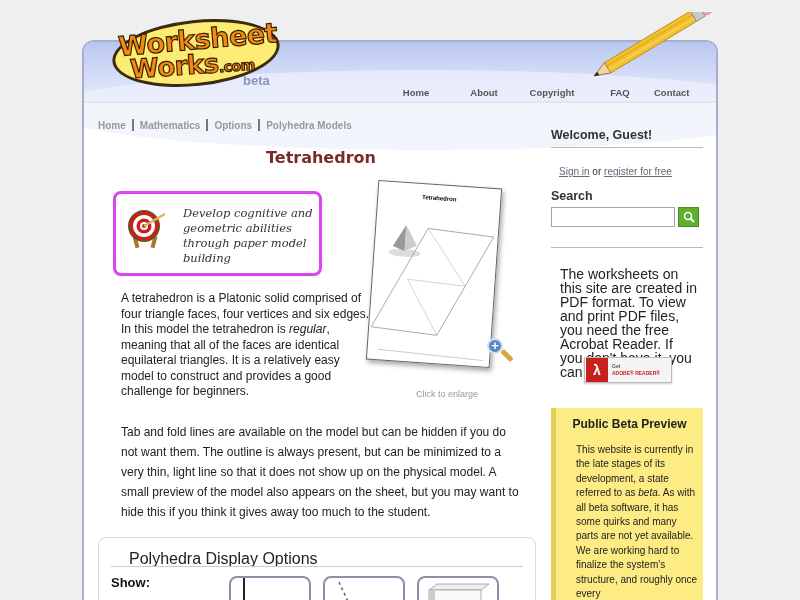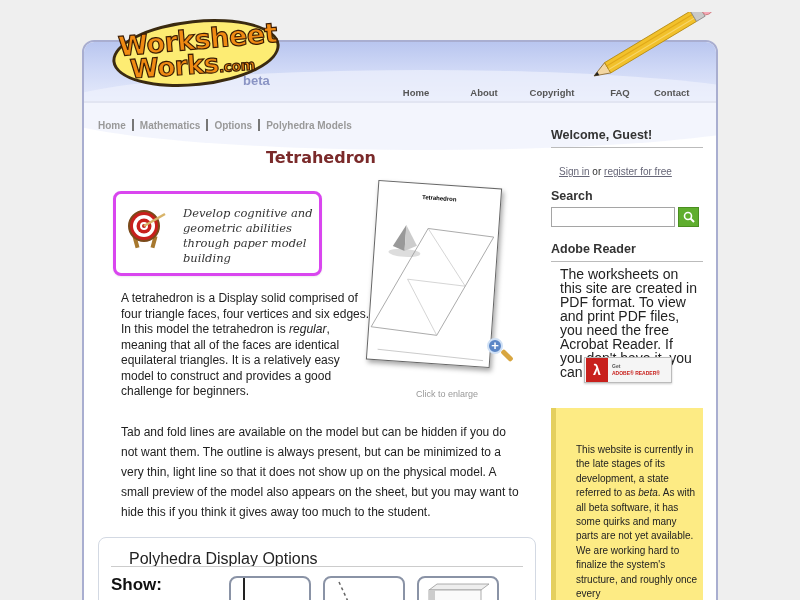--- a/index.html
+++ b/index.html
@@ -87,21 +87,21 @@
     position: absolute; left: 121px; top: 422px; width: 400px;
     font-size: 12px; line-height: 20px; color: #222;
   }
 
   .options-box {
     position: absolute; left: 98px; top: 537px; width: 438px; height: 80px;
     border: 1px solid #d3d9e3; border-radius: 8px; background: #fff;
   }
   .options-title { position: absolute; left: 30px; top: 12px; font-size: 16px; font-weight: normal; color: #222; }
   .options-rule { position: absolute; left: 12px; right: 12px; top: 28px; border-top: 1px solid #ccc; }
-  .options-show { position: absolute; left: 12px; top: 37px; font-size: 17px; font-weight: bold; color: #111; }
+  .options-show { position: absolute; left: 12px; top: 37px; font-size: 13px; font-weight: bold; color: #111; }
   .opt-thumb {
     position: absolute; top: 38px; width: 82px; height: 40px; border: 2px solid #8a93a6; border-radius: 8px; background: #fff;
   }
 
   
   .side { position: absolute; left: 551px; top: 126px; width: 152px; }
   .side h3 { font-size: 12.5px; font-weight: bold; color: #333; }
   .side .rule { border-top: 1px solid #bbb; margin: 5px 0 0 0; }
   .welcome { position: absolute; left: 551px; top: 128px; width: 152px; }
   .signin { position: absolute; left: 559px; top: 166px; font-size: 10px; color: #333; }
@@ -200,21 +200,21 @@
       <line x1="52" y1="44" x2="93" y2="99" stroke="#bbb" stroke-width="0.6"></line>
       <line x1="35" y1="96" x2="68" y2="150" stroke="#bbb" stroke-width="0.6"></line>
       <line x1="10" y1="168" x2="116" y2="172" stroke="#999" stroke-width="0.5"></line>
     </svg>
   </div>
 </div>
 <div class="zoom-handle"></div>
 <div class="zoom-badge">+</div>
 <div class="preview-caption">Click to enlarge</div>
 
-<p class="para1"><span>A tetrahedron is a Display solid comprised of four triangle faces, four vertices and six edges. In this model the tetrahedron is </span><em>regular</em><span>, meaning that all of the faces are identical equilateral triangles. It is a relatively easy model to construct and provides a good challenge for beginners.</span></p>
+<p class="para1"><span>A tetrahedron is a Platonic solid comprised of four triangle faces, four vertices and six edges. In this model the tetrahedron is </span><em>regular</em><span>, meaning that all of the faces are identical equilateral triangles. It is a relatively easy model to construct and provides a good challenge for beginners.</span></p>
 <p class="para2">Tab and fold lines are available on the model but can be hidden if you do not want them. The outline is always present, but can be minimized to a very thin, light line so that it does not show up on the physical model. A small preview of the model also appears on the sheet, but you may want to hide this if you think it gives away too much to the student.</p>
 
 <div class="options-box">
   <div class="options-title">Polyhedra Display Options</div>
   <div class="options-rule"></div>
   <div class="options-show">Show:</div>
   <div class="opt-thumb" style="left:130px;">
     <div style="position:absolute;left:12px;top:0;width:2px;height:40px;background:#222;"></div>
   </div>
   <div class="opt-thumb" style="left:224px;">
@@ -246,24 +246,24 @@
 </div>
 <input class="search-input" type="text" value="" style="">
 <div class="search-btn">
   <svg width="12" height="12" viewBox="0 0 12 12">
     <circle cx="5" cy="5" r="3.5" fill="none" stroke="#fff" stroke-width="1.6"></circle>
     <line x1="7.5" y1="7.5" x2="11" y2="11" stroke="#fff" stroke-width="2"></line>
   </svg>
 </div>
 
 <div class="side adobe-h">
-  <h3>Adobe Reader</h3>
   <div class="rule"></div>
 </div>
 <p class="adobe-text"><span>The worksheets on this site are created in PDF format. To view and print PDF files, you need the free Acrobat Reader. If you don't have it, you can get it </span><a href="#">here</a><span>.</span></p>
 <div class="adobe-badge">
   <div class="adobe-logo">λ</div>
   <div class="adobe-badge-text"><span>Get</span><br><b>ADOBE® READER®</b></div>
 </div>
 
 <div class="beta-box">
+  <div class="beta-title">Public Beta Preview</div>
   <p class="beta-text"><span>This website is currently in the late stages of its development, a state referred to as </span><em>beta</em><span>. As with all beta software, it has some quirks and many parts are not yet available. We are working hard to finalize the system's structure, and roughly once every</span></p>
 </div>
 
 </body></html>

